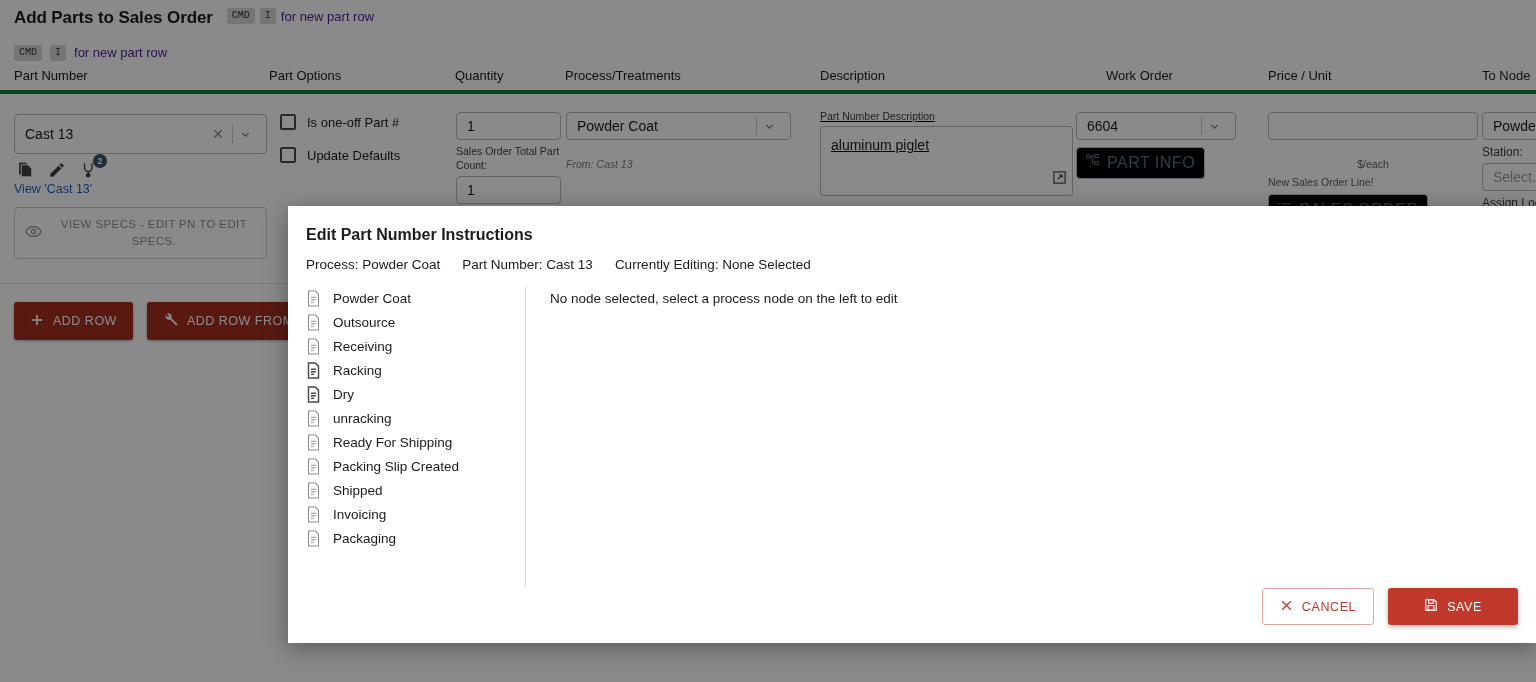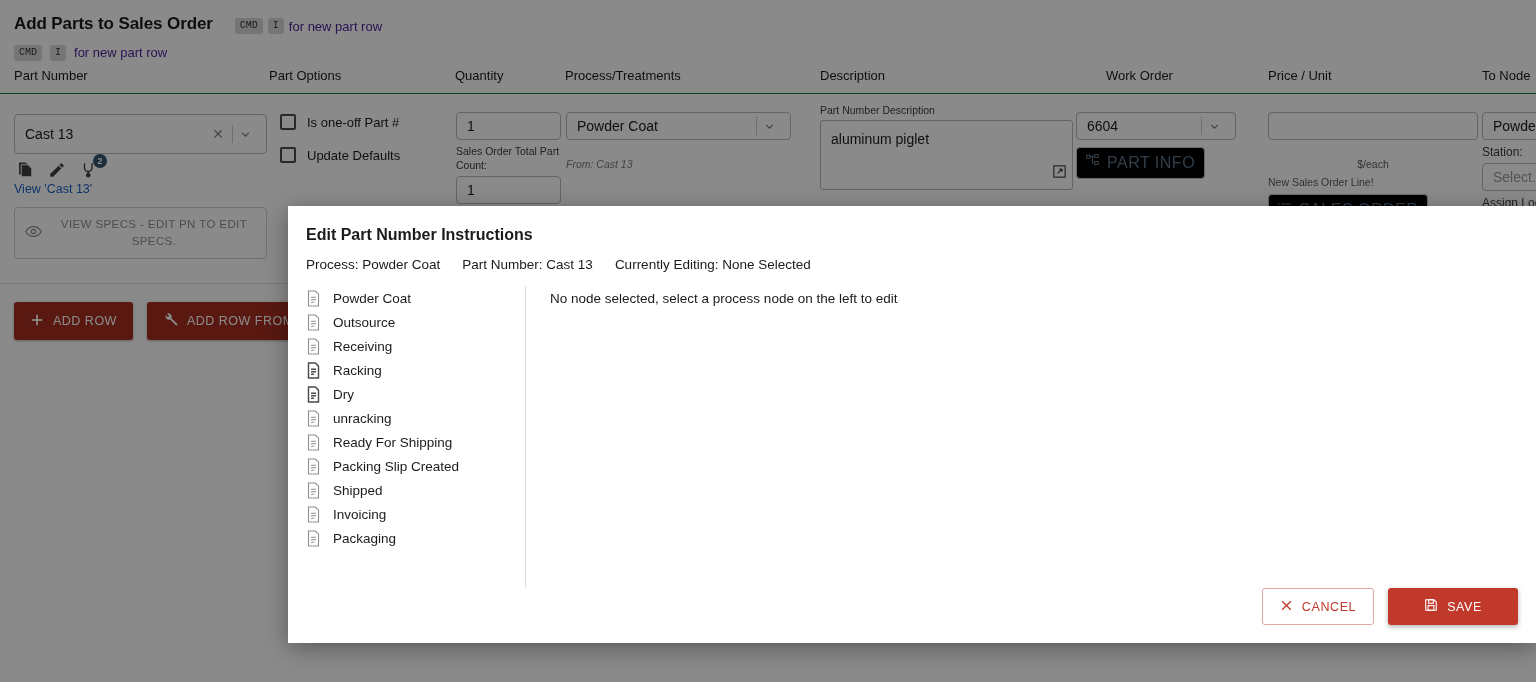--- a/index.html
+++ b/index.html
@@ -14,22 +14,22 @@
   
   #page {
     position: absolute;
     top: 0; left: 0;
     width: 1536px; height: 682px;
     background: #ffffff;
   }
 
   .pg-header {
     display: flex;
-    align-items: flex-end;
-    gap: 22px;
+    align-items: flex-start;
+    gap: 14px;
     padding: 8px 14px 0 14px;
     height: 34px;
   }
   .pg-title {
     font-size: 17px;
     font-weight: bold;
     color: #1a1a1a;
     letter-spacing: -0.1px;
   }
   .kbd-row { display: inline-flex; align-items: center; gap: 5px; }
@@ -49,21 +49,21 @@
 
   .pg-subrow {
     display: flex; align-items: center; gap: 8px;
     padding: 7px 14px 0 14px;
     height: 30px;
   }
 
   .col-headers {
     position: relative;
     height: 26px;
-    border-bottom: 1px solid #15803d;
+    border-bottom: 4px solid #15803d;
     margin-top: 4px;
   }
   .col-headers .ch {
     position: absolute;
     top: 0;
     font-size: 13px;
     color: #1b1b1b;
     font-weight: normal;
   }
 
@@ -394,21 +394,21 @@
       <svg width="16" height="16" viewBox="0 0 24 24" fill="#4a4a4a">
           <circle cx="3" cy="6" r="1.5"></circle>
           <rect x="7" y="5" width="15" height="2.2"></rect>
           <circle cx="3" cy="12" r="1.5"></circle>
           <rect x="7" y="11" width="15" height="2.2"></rect>
           <circle cx="3" cy="18" r="1.5"></circle>
           <rect x="7" y="17" width="15" height="2.2"></rect>
         </svg>
     </div>
 
-    <div class="cell" style="left:820px; top:10px; width:255px;">
+    <div class="cell" style="left:820px; top:16px; width:255px;text-decoration:underline;">
       <div class="mini-lbl">Part Number Description</div>
       <div class="ta-wrap" style="margin-top:4px;">
         <div class="ta">aluminum piglet</div>
         <span class="ta-exp">
           <svg width="15" height="15" viewBox="0 0 24 24" fill="none" stroke="#3b3b3b" stroke-width="1.8">
               <rect x="3" y="3" width="18" height="18"></rect>
               <path d="M9 15L16 8M16 8h-4.5M16 8v4.5"></path>
             </svg>
         </span>
       </div>

